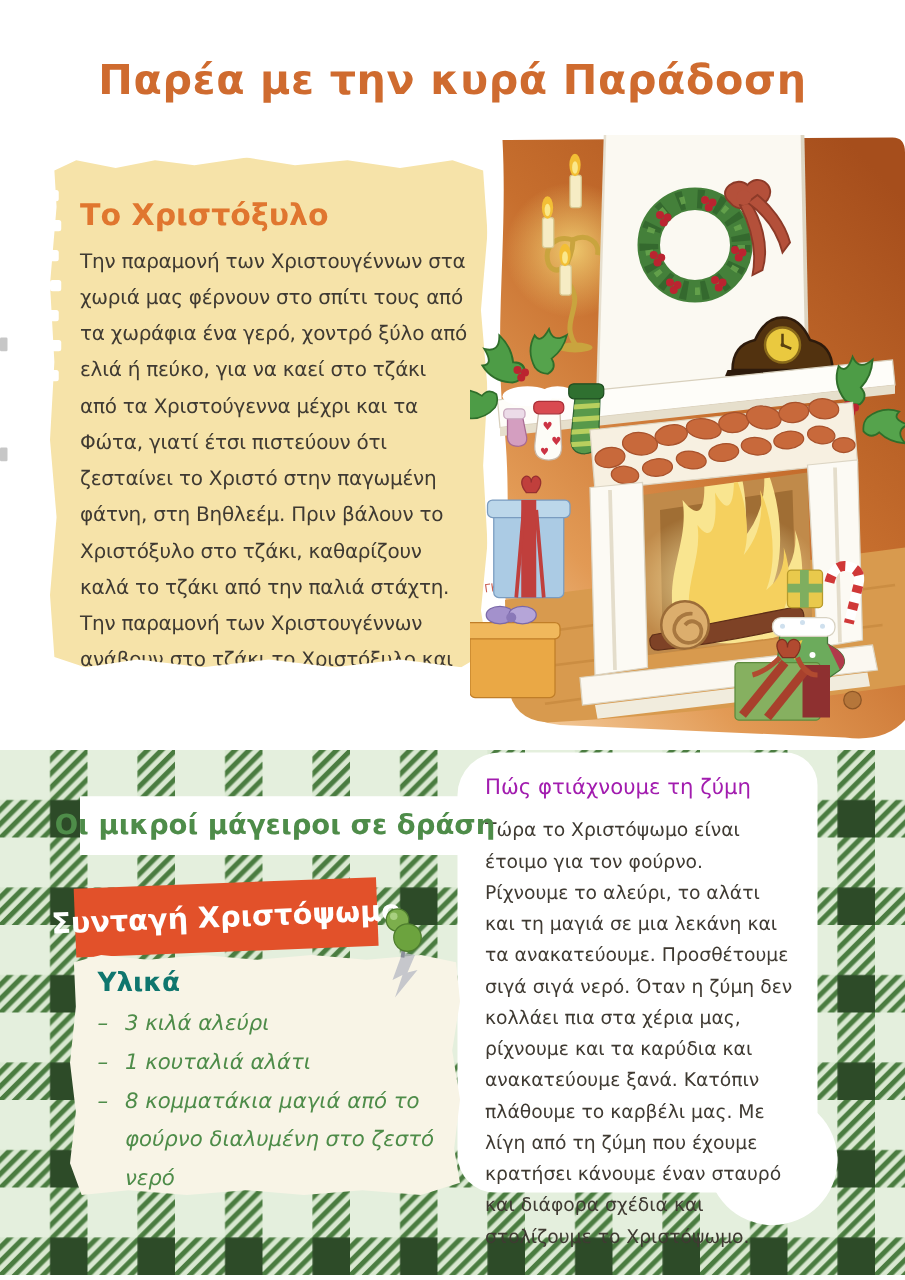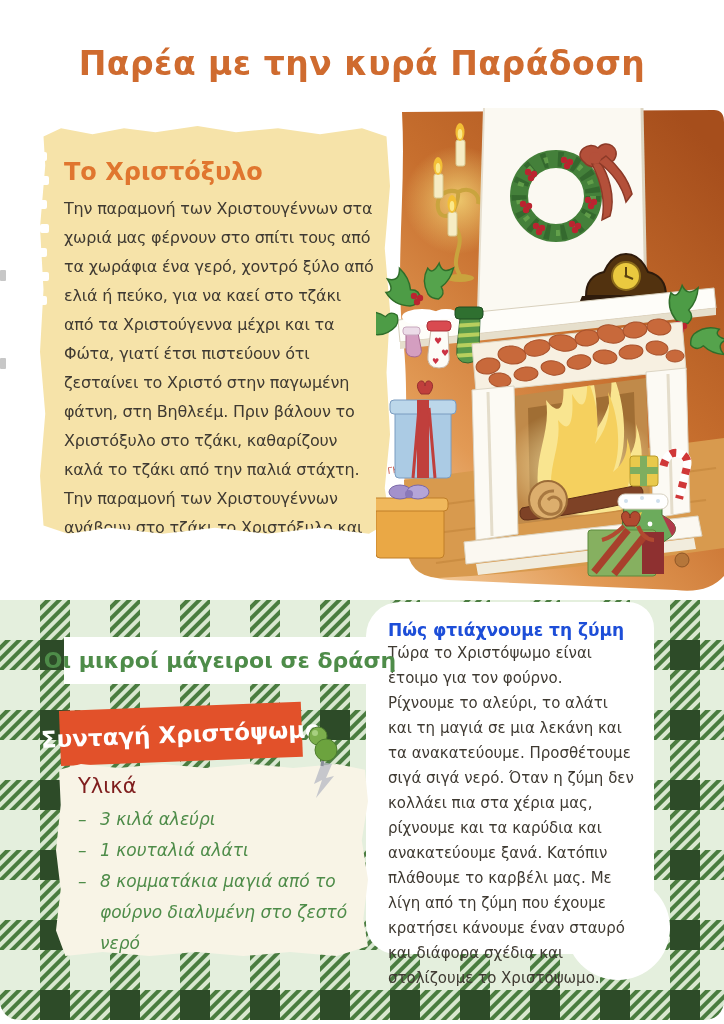--- a/index.html
+++ b/index.html
@@ -1,17 +1,17 @@
 <!DOCTYPE html>
 <html><head>
 <meta charset="utf-8">
 <style>
   html,body{margin:0;padding:0;background:#fff;}
   .page{position:relative;width:724px;height:1020px;background:#ffffff;overflow:hidden;
-        font-family:"DejaVu Sans",sans-serif;color:#3f3a32;border-radius:19px;}
+        font-family:"DejaVu Sans",sans-serif;color:#3f3a32;}
 
   
   .page-title{position:absolute;top:44px;left:0;width:100%;text-align:center;
     font-size:33px;font-weight:600;color:#cf6b2f;letter-spacing:.5px;}
 
   
   .note{position:absolute;left:40px;top:124px;width:350px;height:414px;
     background:#f6e3a9;padding:24px 16px 14px 24px;box-sizing:border-box;
     clip-path:polygon(1% 3%,6% 1%,15% 2.5%,24% 1%,33% 2%,45% .5%,56% 2%,68% 1%,80% 2.5%,92% 1%,99% 3%,
       100% 15%,98.5% 30%,100% 45%,99% 60%,100% 75%,98.5% 88%,100% 96%,
@@ -27,34 +27,34 @@
 
   
   .plaid-section{position:absolute;left:0;top:600px;width:724px;height:424px;}
   .plaid-bg{position:absolute;left:0;top:0;}
   .white-banner{position:absolute;left:64px;top:637px;width:312px;height:47px;background:#ffffff;
     display:flex;align-items:center;justify-content:center;}
   .white-banner span{font-size:22px;font-weight:700;color:#4e8c49;white-space:nowrap;}
   .method-panel{position:absolute;left:366px;top:602px;width:288px;height:352px;background:#ffffff;
     border-radius:34px 26px 40px 30px;padding:18px 22px 0 22px;box-sizing:border-box;}
   .page-circle{position:absolute;left:566px;top:876px;width:104px;height:104px;border-radius:50%;background:#ffffff;}
-  .method-heading{font-size:17px;font-weight:700;color:#1d4ed8;margin:0 0 1px 0;}
+  .method-heading{font-size:17px;font-weight:400;color:#a21caf;margin:0 0 12px 0;}
   .method-p{font-size:15px;line-height:25px;margin:0;width:246px;}
   .method-p + .method-p{margin-top:0;}
 
   .recipe-banner{position:absolute;left:60px;top:711px;width:242px;height:55px;background:#e2512a;
     display:flex;align-items:center;justify-content:center;transform:rotate(-2.2deg);transform-origin:left center;}
   .recipe-banner span{font-size:23px;font-weight:700;color:#ffffff;white-space:nowrap;}
 
   .card{position:absolute;left:56px;top:762px;width:312px;height:196px;background:#f8f4e6;
     padding:12px 14px 0 22px;box-sizing:border-box;
     clip-path:polygon(1% 4%,8% 1%,20% 3%,34% 1%,48% 3%,62% 1%,76% 3%,90% 1%,99% 4%,
       100% 20%,98% 40%,100% 60%,98.5% 80%,100% 94%,
       90% 99%,75% 97%,60% 99%,45% 97%,30% 99%,15% 97%,3% 99%,0% 86%,1.5% 65%,0% 45%,1.5% 22%);}
-  .card-heading{font-size:21px;font-weight:400;color:#7f1d1d;margin:0 0 6px 0;}
+  .card-heading{font-size:21px;font-weight:700;color:#0f766e;margin:0 0 6px 0;}
   .ing-list{list-style:none;margin:0;padding:0;}
   .ing-item{display:flex;gap:10px;font-size:17px;font-style:italic;line-height:31px;color:#4e8c49;}
   .ing-item .dash{flex:0 0 12px;}
   .pushpin{position:absolute;left:300px;top:726px;width:48px;height:78px;}
 </style>
 </head>
 <body>
 
 <div class="page">
 

